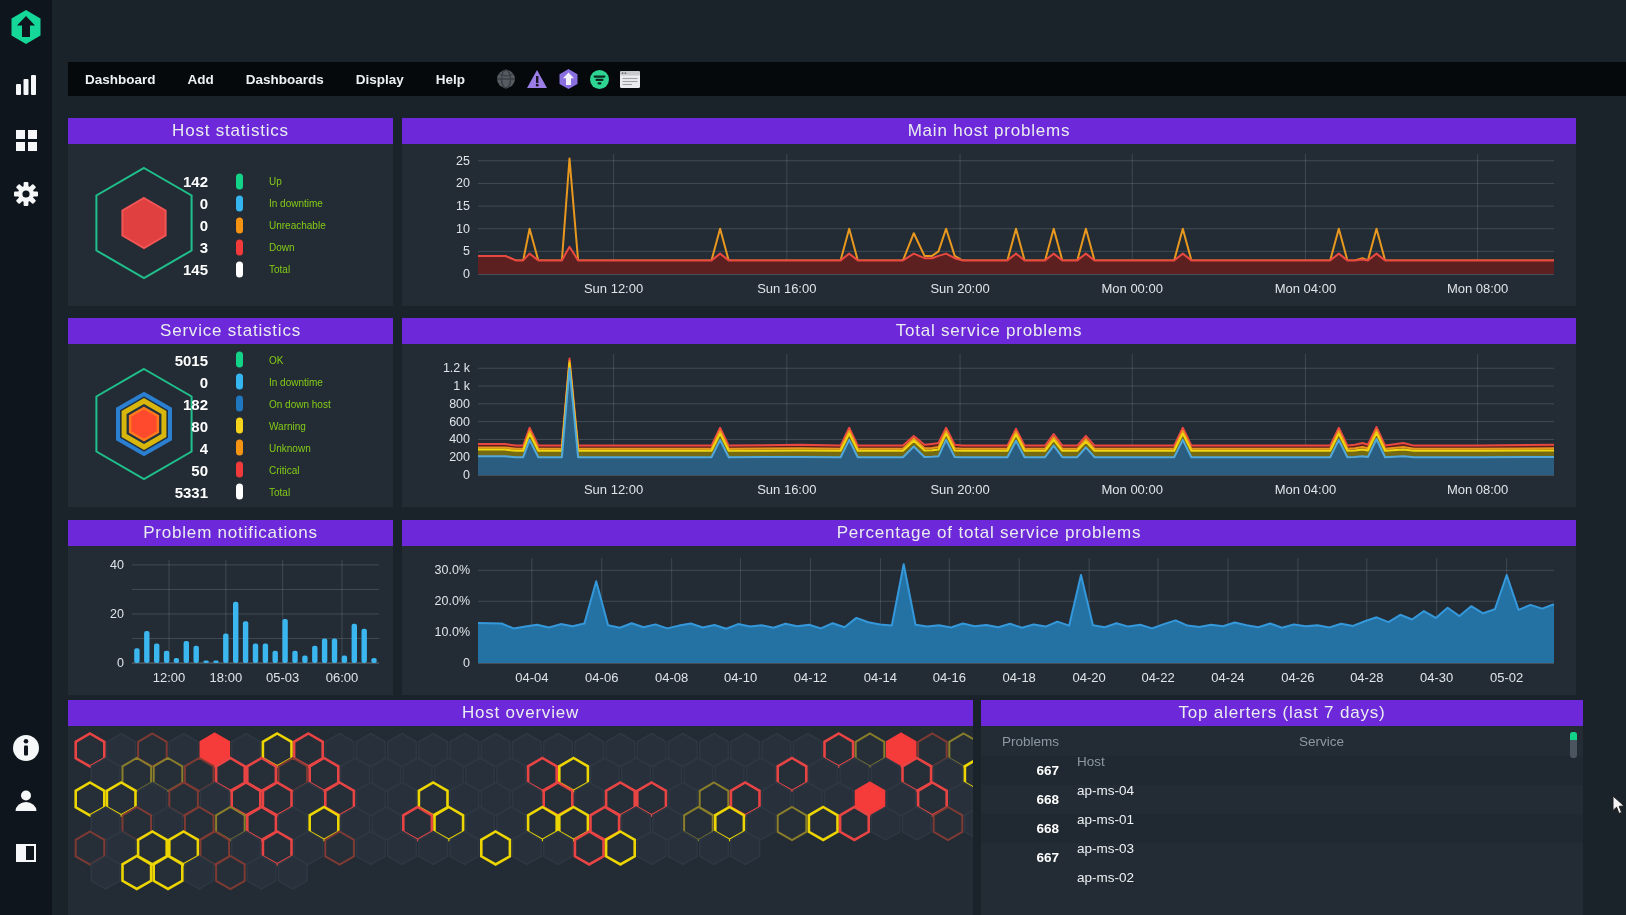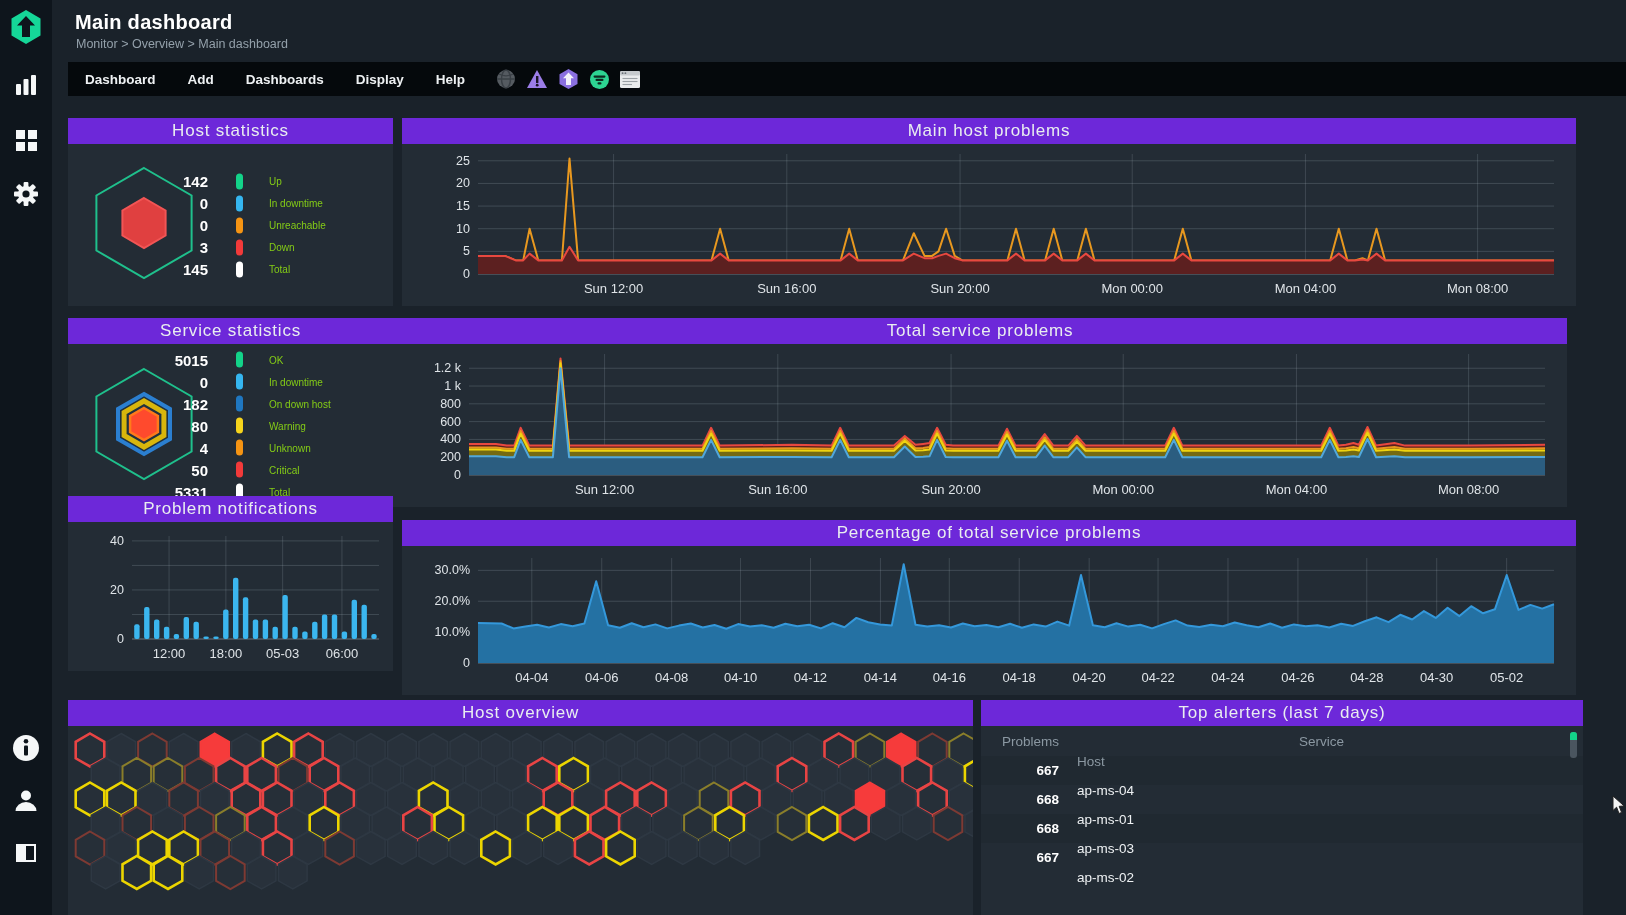--- a/index.html
+++ b/index.html
@@ -113,24 +113,20 @@
       </svg>
     </div>
     <div class="side-icon" style="top:841px">
       <svg width="24" height="24" viewBox="0 0 24 24">
         <rect x="3" y="4" width="18" height="16" fill="none" stroke="#f5f7f8" stroke-width="2"></rect>
         <rect x="4" y="5" width="8" height="14" fill="#f5f7f8"></rect>
       </svg>
     </div>
   </nav>
 
-  <header id="header">
-    <div id="page-title">Main dashboard</div>
-    <div id="breadcrumb">Monitor &gt; Overview &gt; Main dashboard</div>
-  </header>
 
   <nav id="menubar">
     <div class="menu-item">Dashboard</div>
     <div class="menu-item">Add</div>
     <div class="menu-item">Dashboards</div>
     <div class="menu-item">Display</div>
     <div class="menu-item">Help</div>
     <div class="menu-icons">
       <span class="mi">
         <svg width="20" height="20" viewBox="0 0 20 20">
@@ -260,21 +256,21 @@
           </div>
           <div class="stat-row">
             <span class="stat-num">5331</span>
             <span class="stat-pill" style="background: rgb(255, 255, 255);"></span>
             <span class="stat-label">Total</span>
           </div>
         </div>
     </div>
   </section>
 
-  <section class="panel" style="left:68px; top:496px; width:325px; height:175px">
+  <section class="panel" style="left:68px; top:520px; width:325px; height:175px">
     <div class="panel-title">Problem notifications</div>
     <div id="chart-notifications" style="position:absolute; left:0; top:26px; width:325px; height:149px"><svg width="325" height="149" viewBox="0 0 325 149">
           <line x1="64" y1="92.47619047619048" x2="311" y2="92.47619047619048" stroke="rgba(170,185,196,0.22)" stroke-width="1"></line>
           <line x1="64" y1="67.95238095238096" x2="311" y2="67.95238095238096" stroke="rgba(170,185,196,0.22)" stroke-width="1"></line>
           <line x1="64" y1="43.42857142857143" x2="311" y2="43.42857142857143" stroke="rgba(170,185,196,0.22)" stroke-width="1"></line>
           <line x1="64" y1="18.904761904761912" x2="311" y2="18.904761904761912" stroke="rgba(170,185,196,0.22)" stroke-width="1"></line>
           <line x1="101.05" y1="14" x2="101.05" y2="117" stroke="rgba(170,185,196,0.20)" stroke-width="1"></line>
           <text x="101.05" y="136" text-anchor="middle" font-size="13" fill="#dfe4e8">12:00</text>
           <line x1="157.86" y1="14" x2="157.86" y2="117" stroke="rgba(170,185,196,0.20)" stroke-width="1"></line>
           <text x="157.86" y="136" text-anchor="middle" font-size="13" fill="#dfe4e8">18:00</text>
@@ -340,21 +336,21 @@
           <text x="68" y="88.71698113207546" text-anchor="end" font-size="12.5" fill="#dfe4e8">10</text>
           <text x="68" y="66.0754716981132" text-anchor="end" font-size="12.5" fill="#dfe4e8">15</text>
           <text x="68" y="43.433962264150935" text-anchor="end" font-size="12.5" fill="#dfe4e8">20</text>
           <text x="68" y="20.79245283018868" text-anchor="end" font-size="12.5" fill="#dfe4e8">25</text>
           <path d="M76.0 111.9 L102.9 111.9 L113.7 116.4 L121.2 116.4 L127.6 84.7 L136.3 116.4 L159.9 116.4 L167.5 14.5 L176.1 116.4 L309.5 116.4 L318.1 84.7 L326.7 116.4 L398.8 116.4 L438.6 116.4 L447.2 84.7 L455.8 116.4 L501.0 116.4 L511.8 89.2 L522.5 111.9 L530.1 111.9 L536.5 107.4 L544.1 84.7 L552.7 111.9 L560.2 116.4 L605.4 116.4 L614.0 84.7 L622.6 116.4 L643.1 116.4 L651.7 84.7 L660.3 116.4 L675.3 116.4 L683.9 84.7 L692.5 116.4 L772.2 116.4 L780.8 84.7 L789.4 116.4 L850.7 116.4 L928.2 116.4 L936.8 84.7 L945.4 116.4 L952.9 116.4 L960.5 114.2 L965.9 116.4 L974.5 84.7 L983.1 116.4 L1001.4 116.4 L1012.1 116.4 L1076.7 116.4 L1152.0 116.4 " fill="none" stroke="#e8981f" stroke-width="2" stroke-linejoin="round"></path>
           <path d="M76.0 111.9 L102.9 111.9 L113.7 116.4 L121.2 116.4 L127.6 109.6 L136.3 116.4 L159.9 116.4 L167.5 102.8 L176.1 116.4 L309.5 116.4 L318.1 109.6 L326.7 116.4 L398.8 116.4 L438.6 116.4 L447.2 109.6 L455.8 116.4 L501.0 116.4 L511.8 109.6 L522.5 114.2 L530.1 114.2 L536.5 111.9 L544.1 109.6 L552.7 114.2 L560.2 116.4 L605.4 116.4 L614.0 109.6 L622.6 116.4 L643.1 116.4 L651.7 109.6 L660.3 116.4 L675.3 116.4 L683.9 109.6 L692.5 116.4 L772.2 116.4 L780.8 109.6 L789.4 116.4 L850.7 116.4 L928.2 116.4 L936.8 109.6 L945.4 116.4 L952.9 116.4 L960.5 115.5 L965.9 116.4 L974.5 109.6 L983.1 116.4 L1001.4 116.4 L1012.1 116.4 L1076.7 116.4 L1152.0 116.4 L1152 130 L76 130 Z" fill="#5c2020" stroke="none"></path>
           <path d="M76.0 111.9 L102.9 111.9 L113.7 116.4 L121.2 116.4 L127.6 109.6 L136.3 116.4 L159.9 116.4 L167.5 102.8 L176.1 116.4 L309.5 116.4 L318.1 109.6 L326.7 116.4 L398.8 116.4 L438.6 116.4 L447.2 109.6 L455.8 116.4 L501.0 116.4 L511.8 109.6 L522.5 114.2 L530.1 114.2 L536.5 111.9 L544.1 109.6 L552.7 114.2 L560.2 116.4 L605.4 116.4 L614.0 109.6 L622.6 116.4 L643.1 116.4 L651.7 109.6 L660.3 116.4 L675.3 116.4 L683.9 109.6 L692.5 116.4 L772.2 116.4 L780.8 109.6 L789.4 116.4 L850.7 116.4 L928.2 116.4 L936.8 109.6 L945.4 116.4 L952.9 116.4 L960.5 115.5 L965.9 116.4 L974.5 109.6 L983.1 116.4 L1001.4 116.4 L1012.1 116.4 L1076.7 116.4 L1152.0 116.4 " fill="none" stroke="#e8483f" stroke-width="2" stroke-linejoin="round"></path>
         </svg></div>
   </section>
 
-  <section class="panel" style="left:393px; top:318px; width:1174px; height:189px">
+  <section class="panel" style="left:402px; top:318px; width:1174px; height:189px">
     <div class="panel-title">Total service problems</div>
     <div id="chart-service-problems" style="position:absolute; left:0; top:26px; width:1174px; height:163px"><svg width="1174" height="163" viewBox="0 0 1174 163">
           <line x1="76" y1="113.20588235294117" x2="1152" y2="113.20588235294117" stroke="rgba(170,185,196,0.22)" stroke-width="1"></line>
           <line x1="76" y1="95.41176470588235" x2="1152" y2="95.41176470588235" stroke="rgba(170,185,196,0.22)" stroke-width="1"></line>
           <line x1="76" y1="77.61764705882354" x2="1152" y2="77.61764705882354" stroke="rgba(170,185,196,0.22)" stroke-width="1"></line>
           <line x1="76" y1="59.82352941176471" x2="1152" y2="59.82352941176471" stroke="rgba(170,185,196,0.22)" stroke-width="1"></line>
           <line x1="76" y1="42.02941176470587" x2="1152" y2="42.02941176470587" stroke="rgba(170,185,196,0.22)" stroke-width="1"></line>
           <line x1="76" y1="24.235294117647058" x2="1152" y2="24.235294117647058" stroke="rgba(170,185,196,0.22)" stroke-width="1"></line>
           <line x1="211.576" y1="10" x2="211.576" y2="131" stroke="rgba(170,185,196,0.20)" stroke-width="1"></line>
           <text x="211.576" y="150" text-anchor="middle" font-size="13" fill="#dfe4e8">Sun 12:00</text>

